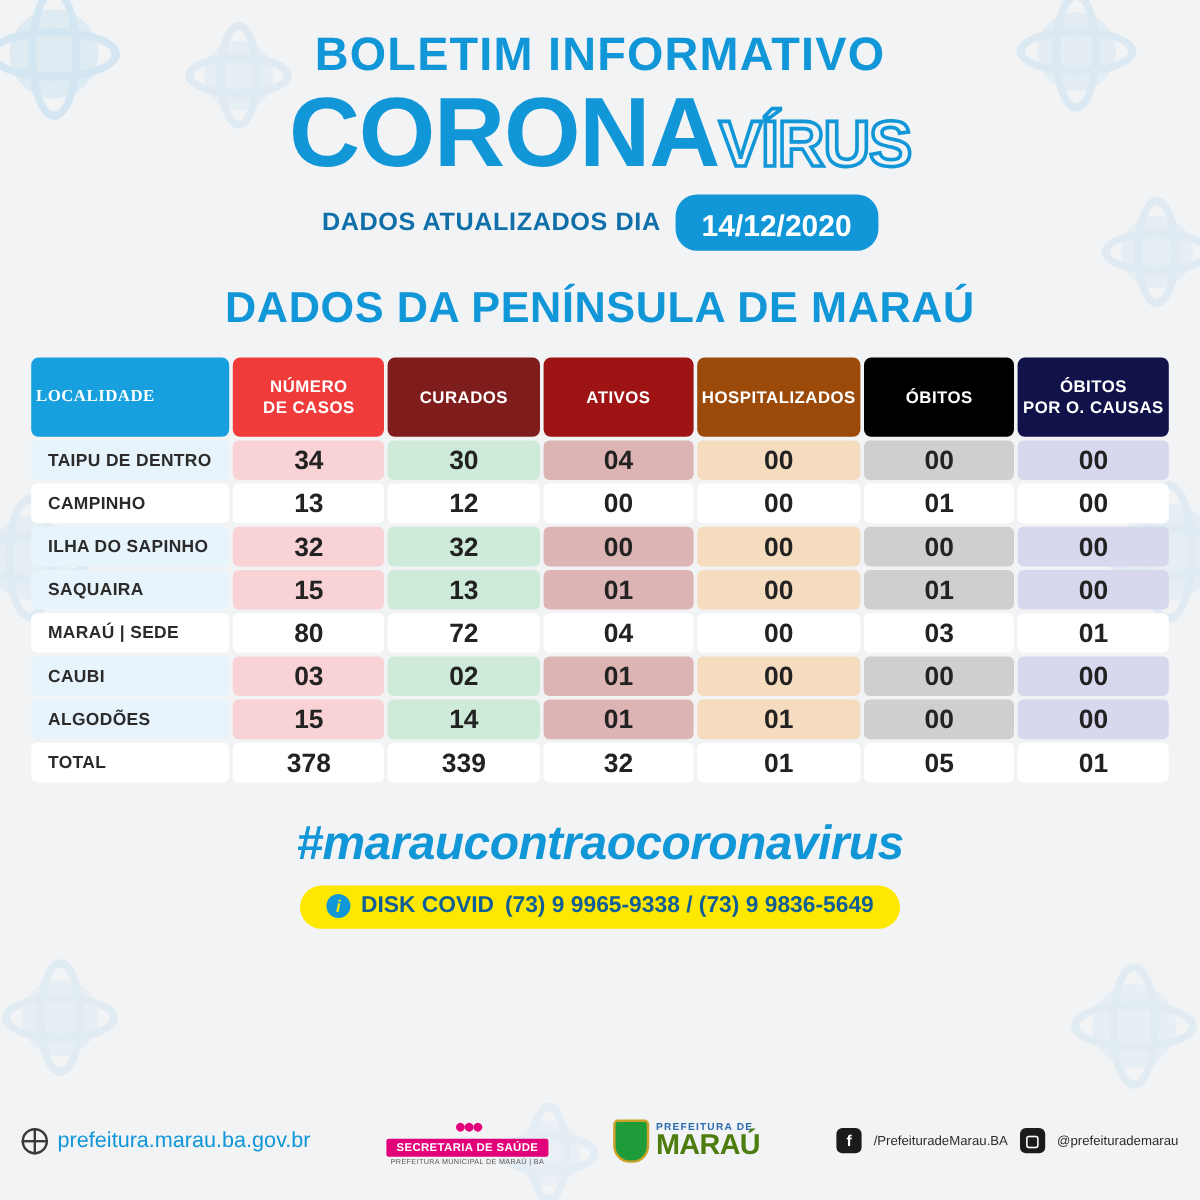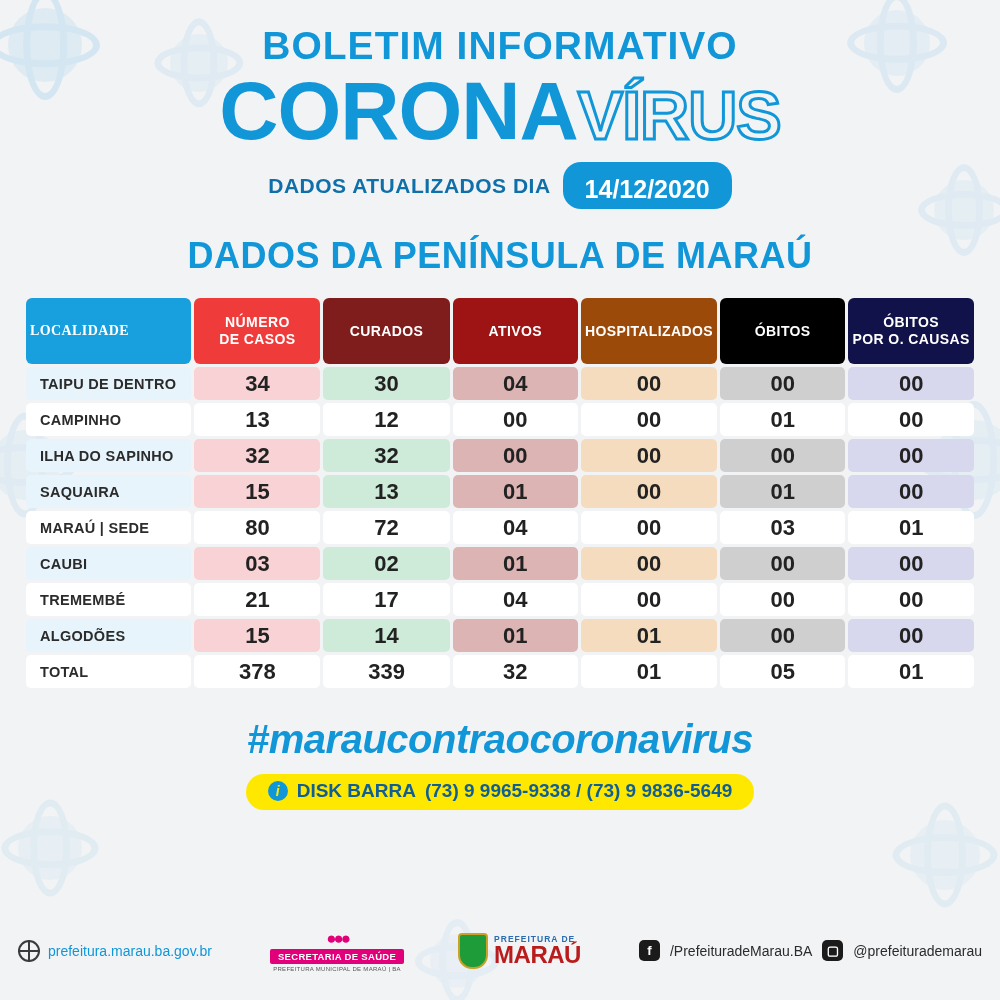--- a/index.html
+++ b/index.html
@@ -57,21 +57,21 @@
     margin-top: 2px;
     white-space: nowrap;
   }
   .corona-bold {
     font-size: 82px;
     font-weight: bold;
     color: #1196d8;
     letter-spacing: -1px;
   }
   .corona-out {
-    font-size: 68px;
+    font-size: 54px;
     font-weight: bold;
     color: transparent;
     -webkit-text-stroke: 3px #1196d8;
     letter-spacing: -1px;
   }
   .upd {
     display: flex;
     justify-content: center;
     align-items: center;
     gap: 12px;
@@ -184,21 +184,21 @@
 
   .footbar {
     position: absolute;
     bottom: 28px; left: 0; right: 0;
     display: flex;
     align-items: center;
     justify-content: space-between;
     padding: 0 18px;
   }
   .site { display:flex; align-items:center; gap:8px; }
-  .site-txt { color:#1196d8; font-size:14px; }
+  .site-txt { color:#1196d8; font-size:18px; }
   .globe {
     width: 22px; height: 22px; border-radius: 50%;
     border: 2px solid #3b3b3b; position: relative;
   }
   .globe::before{content:"";position:absolute;left:50%;top:-2px;width:0;height:22px;border-left:2px solid #3b3b3b;transform:translateX(-50%);}
   .globe::after{content:"";position:absolute;top:50%;left:-2px;right:-2px;height:0;border-top:2px solid #3b3b3b;transform:translateY(-50%);}
 
   .logos { display:flex; align-items:center; gap: 54px; }
   .logo-sesa { text-align:center; }
   .logo-sesa .bar {
@@ -207,31 +207,31 @@
   }
   .logo-sesa .sub { font-size:6px; color:#555; margin-top:2px; letter-spacing:.3px;}
   .logo-sesa .figs { font-size:17px; letter-spacing:-3px; color:#e2007a; }
   .logo-pref { display:flex; align-items:center; gap:6px; }
   .shield {
     width: 30px; height: 36px; background:#1f9c3a;
     border-radius: 4px 4px 14px 14px;
     border: 2px solid #c9a227;
   }
   .pref-txt .t1 { font-size:8.5px; color:#2b6cb0; font-weight:bold; letter-spacing:1px;}
-  .pref-txt .t2 { font-size:24px; color:#b91c1c; font-weight:bold; letter-spacing:-.5px; line-height:.95;}
+  .pref-txt .t2 { font-size:24px; color:#4d7c0f; font-weight:bold; letter-spacing:-.5px; line-height:.95;}
 
   .socials { display:flex; align-items:center; gap: 10px; }
   .sq {
     width: 21px; height: 21px; border-radius: 5px;
     display:flex; align-items:center; justify-content:center;
     color:#fff; font-size:13px; font-weight:bold;
   }
   .sq.fb { background:#1b1b1b; }
   .sq.ig { background:#1b1b1b; }
-  .soc-txt { font-size:14px; color:#2b2b2b; }
+  .soc-txt { font-size:11px; color:#2b2b2b; }
 </style>
 </head>
 <body>
 
 <div class="virus v1"></div>
 <div class="virus v2"></div>
 <div class="virus v3"></div>
 <div class="virus v4"></div>
 <div class="virus v5"></div>
 <div class="virus v6"></div>
@@ -314,29 +314,20 @@
         </tr>
         <tr class="alt">
           <td class="name">CAUBI</td>
           <td class="v1c">03</td>
           <td class="v2c">02</td>
           <td class="v3c">01</td>
           <td class="v4c">00</td>
           <td class="v5c">00</td>
           <td class="v6c">00</td>
         </tr>
-        <tr>
-          <td class="name">TREMEMBÉ</td>
-          <td class="v1c">21</td>
-          <td class="v2c">17</td>
-          <td class="v3c">04</td>
-          <td class="v4c">00</td>
-          <td class="v5c">00</td>
-          <td class="v6c">00</td>
-        </tr>
         <tr class="alt">
           <td class="name">ALGODÕES</td>
           <td class="v1c">15</td>
           <td class="v2c">14</td>
           <td class="v3c">01</td>
           <td class="v4c">01</td>
           <td class="v5c">00</td>
           <td class="v6c">00</td>
         </tr>
         <tr>
@@ -349,21 +340,21 @@
           <td class="v6c">01</td>
         </tr>
       </tbody>
   </table>
 
   <div class="hashtag">#maraucontraocoronavirus</div>
 
   <div class="disk-wrap">
     <div class="disk">
       <span class="info-dot">i</span>
-      <span>DISK BARRA</span>
+      <span>DISK COVID</span>
       <span>(73) 9 9965-9338 / (73) 9 9836-5649</span>
     </div>
   </div>
 
 </div>
 
 <div class="footbar">
   <div class="site">
     <span class="globe"></span>
     <span class="site-txt">prefeitura.marau.ba.gov.br</span>

